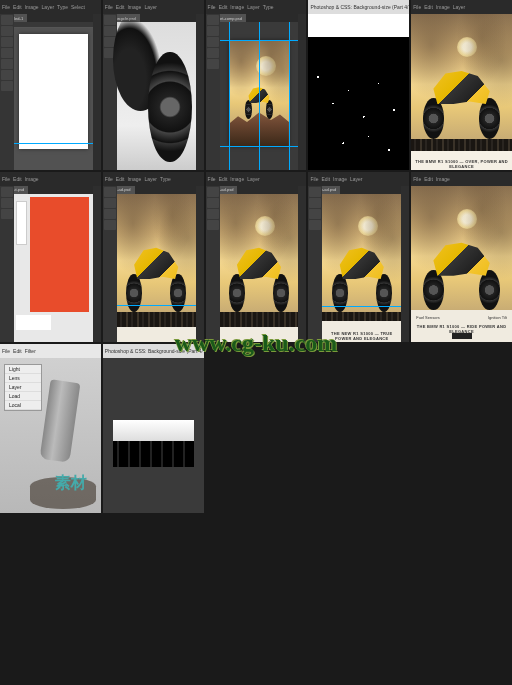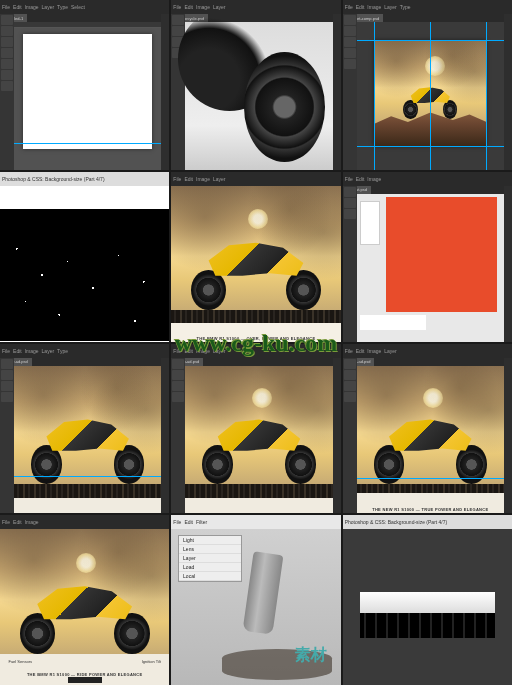--- a/index.html
+++ b/index.html
@@ -1,17 +1,17 @@
 <!DOCTYPE html>
 <html><head>
 <meta charset="utf-8">
 <style>
 *{margin:0;padding:0;box-sizing:border-box}
 body{background:#1a1a1a;font-family:Arial,sans-serif;width:512px;height:685px;overflow:hidden}
-.grid{display:grid;grid-template-columns:repeat(3,1fr);grid-template-rows:repeat(4,1fr);gap:2px;width:100%;height:100%}
+.grid{display:grid;grid-template-columns:repeat(5,1fr);grid-template-rows:repeat(4,1fr);gap:2px;width:100%;height:100%}
 .thumb{background:#3a3a3a;position:relative;overflow:hidden;display:flex;flex-direction:column}
 .toolbar{height:14px;background:#2a2a2a;display:flex;align-items:center;padding:0 2px;gap:3px}
 .toolbar span{color:#999;font-size:5px;white-space:nowrap}
 .side-tools{position:absolute;left:0;top:14px;bottom:0;width:14px;background:#353535;display:flex;flex-direction:column;gap:1px;padding:1px}
 .tool{width:12px;height:10px;background:#444;border-radius:1px}
 .canvas{flex:1;position:relative;margin-left:14px;margin-right:8px;background:#525252}
 .canvas-dark{background:#3a3a3a}
 .ruler-top{height:6px;background:#383838;border-bottom:1px solid #555}
 .artboard{position:absolute;background:#fff;box-shadow:0 0 4px rgba(0,0,0,.5)}
 .panels{position:absolute;right:0;top:14px;bottom:0;width:8px;background:#2e2e2e}

